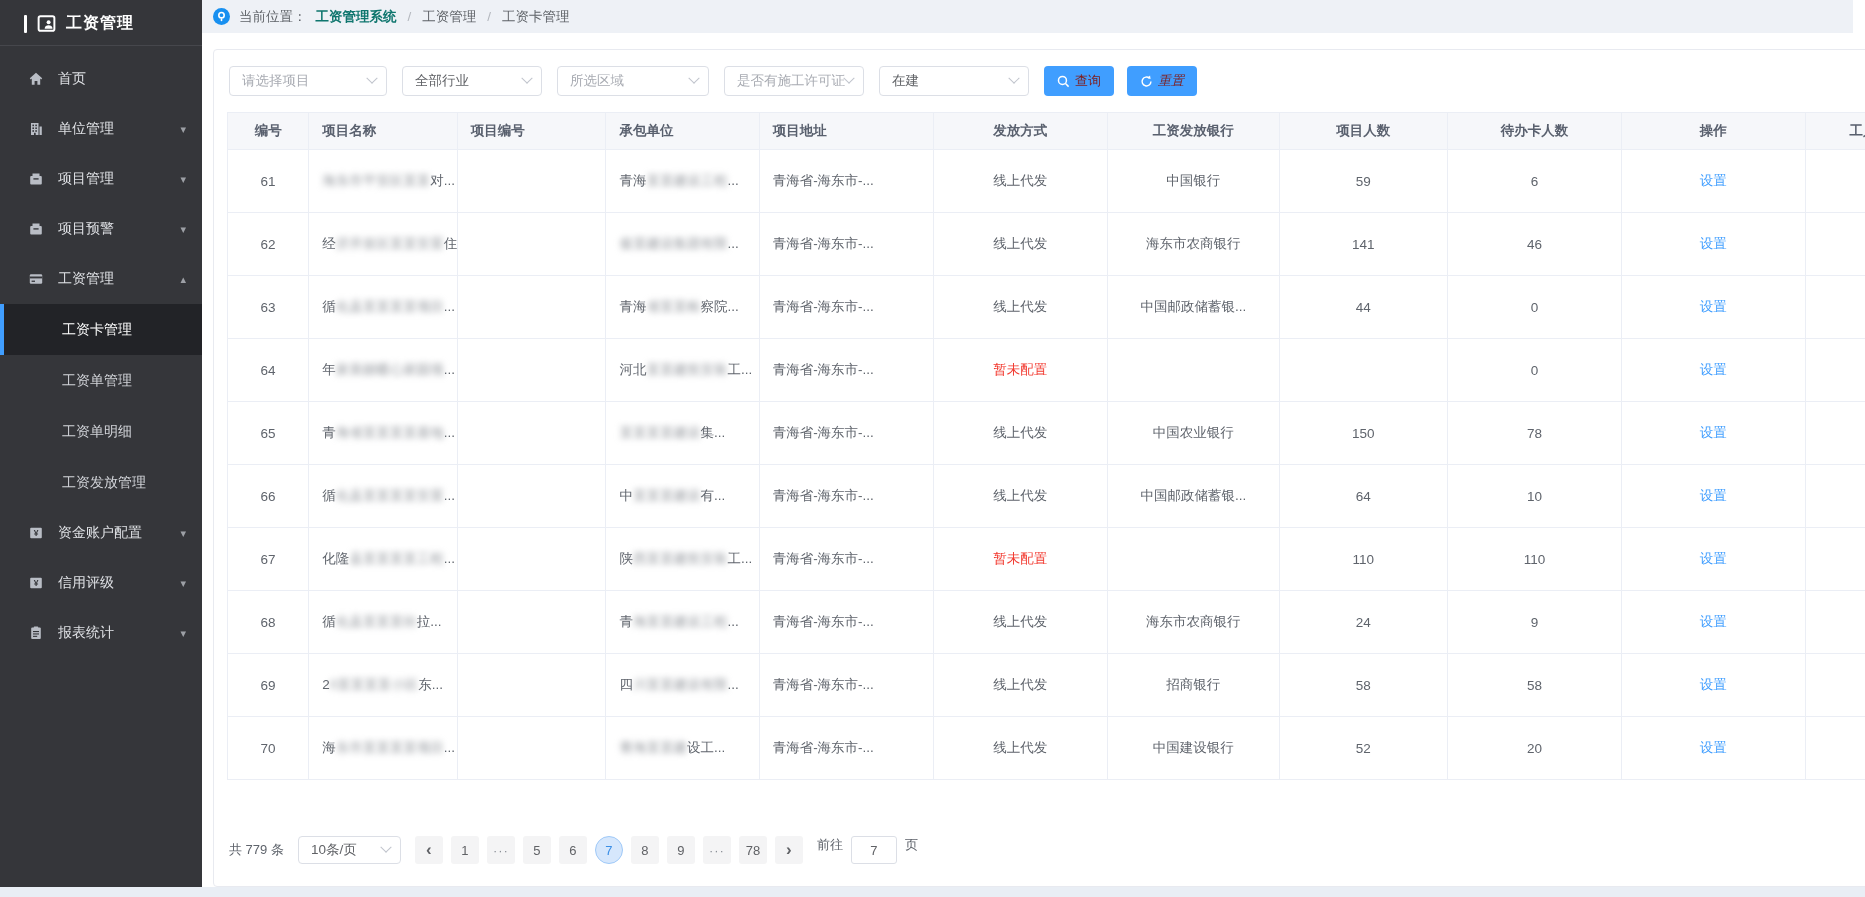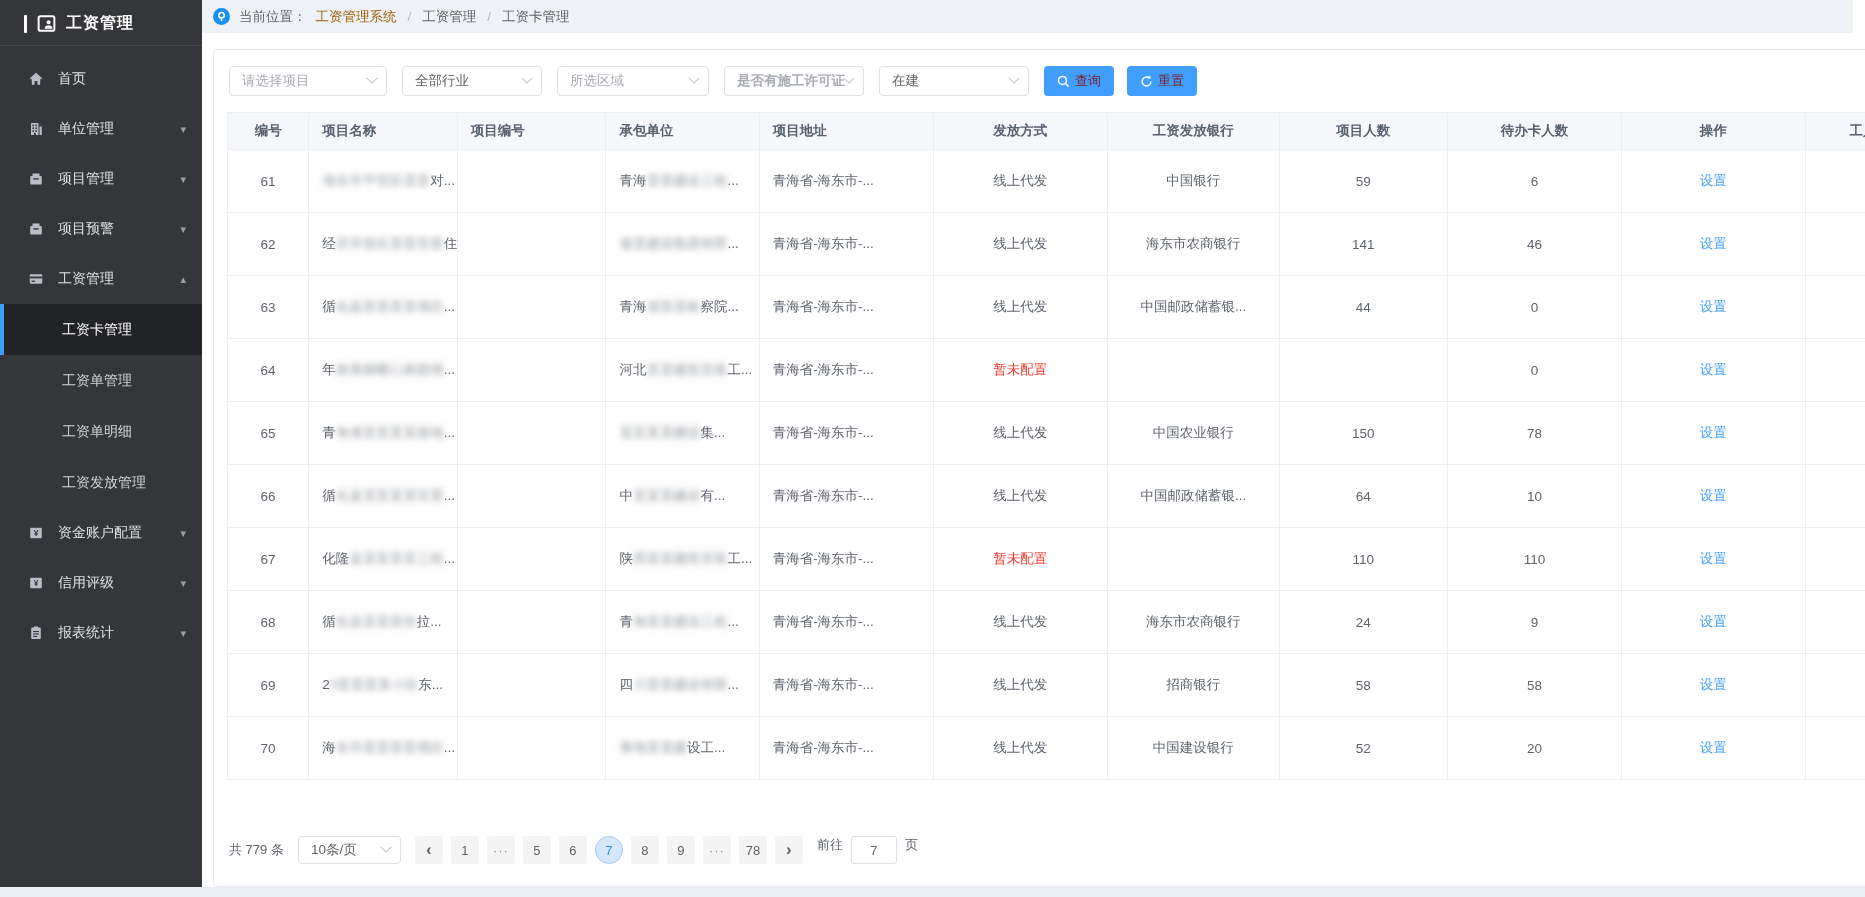--- a/index.html
+++ b/index.html
@@ -22,40 +22,40 @@
   .caret { font-size:11px; color:#9da0a6; }
   .submenu-item { height:51px; line-height:51px; padding-left:62px; font-size:14px;
     color:#d2d4d9; cursor:pointer; }
   .submenu-item.active { background:#222327; color:#fff;
     border-left:4px solid var(--accent,#409eff); padding-left:58px; }
 
   
   .topbar { position:absolute; left:202px; top:0; right:12px; height:33px;
     background:#eef1f6; display:flex; align-items:center; gap:9px;
     padding-left:11px; font-size:13.5px; color:#5f6368; }
-  .bc-root { font-weight:normal; color:#a16207; }
+  .bc-root { font-weight:bold; color:#0f766e; }
   .bc-sep { color:#b3b7bd; margin:0 2px; }
 
   
   .card { position:absolute; left:213px; top:41px; width:1790px; height:838px;
     background:#fff; border:1px solid #e8eaf0; border-radius:4px;
     padding:14px 13px 10px; display:flex; flex-direction:column; z-index:2;margin-top:8px; }
 
   
   .filters { display:flex; gap:15px; margin:2px 0 16px 2px; align-items:center; }
   .select { height:30px; border:1px solid #dcdfe6; border-radius:4px; background:#fff;
     display:flex; align-items:center; justify-content:space-between;
     padding:0 10px 0 12px; font-size:13.5px; color:#606266; cursor:pointer; }
   .sel-text.ph { color:#a8abb2; }
   .chev { width:8px; height:8px; border-right:1.5px solid #c0c4cc;
     border-bottom:1.5px solid #c0c4cc; transform:rotate(45deg) translate(-2px,-2px); }
   .btn { height:30px; padding:0 13px; background:var(--accent,#409eff); color:#7f1d1d;
     border:none; border-radius:4px; font-size:13px; display:flex; align-items:center;
     gap:5px; cursor:pointer; font-family:inherit; }
-  .btn + .btn { margin-left:-2px; }
+  .btn + .btn { margin-left:-2px;font-style:italic; }
 
   
   .tbl { width:100%; border-collapse:collapse; table-layout:fixed;
     font-size:13.5px; color:#5f646c; }
   .tbl th, .tbl td { border:1px solid #ebeef5; white-space:nowrap; overflow:hidden;
     text-align:center; }
   .tbl th { background:#f6f7fa; height:37px; font-weight:bold; color:#59606e;
     font-size:13.5px; }
   .tbl td { height:63px; background:#fff; }
   .tbl .l { text-align:left; padding-left:13px; padding-right:8px; }
@@ -228,21 +228,21 @@
   <div class="filters">
     <span id="filter-selects" style="display:contents"><div class="select" style="width: 158px;">
           <span class="sel-text ph">请选择项目</span>
           <span class="chev"></span>
         </div><div class="select" style="width: 140px; font-family: Liberation Mono, monospace;">
           <span class="sel-text">全部行业</span>
           <span class="chev"></span>
         </div><div class="select" style="width: 152px;">
           <span class="sel-text ph">所选区域</span>
           <span class="chev"></span>
-        </div><div class="select" style="width: 140px; font-weight: bold;">
+        </div><div class="select" style="width: 140px;">
           <span class="sel-text ph">是否有施工许可证</span>
           <span class="chev"></span>
         </div><div class="select" style="width: 150px;">
           <span class="sel-text">在建</span>
           <span class="chev"></span>
         </div></span>
     <button class="btn">
       <span style="display:flex">
         <svg width="13" height="13" viewBox="0 0 15 15">
             <circle cx="6.3" cy="6.3" r="4.6" fill="none" stroke="#fff" stroke-width="1.7"></circle>

